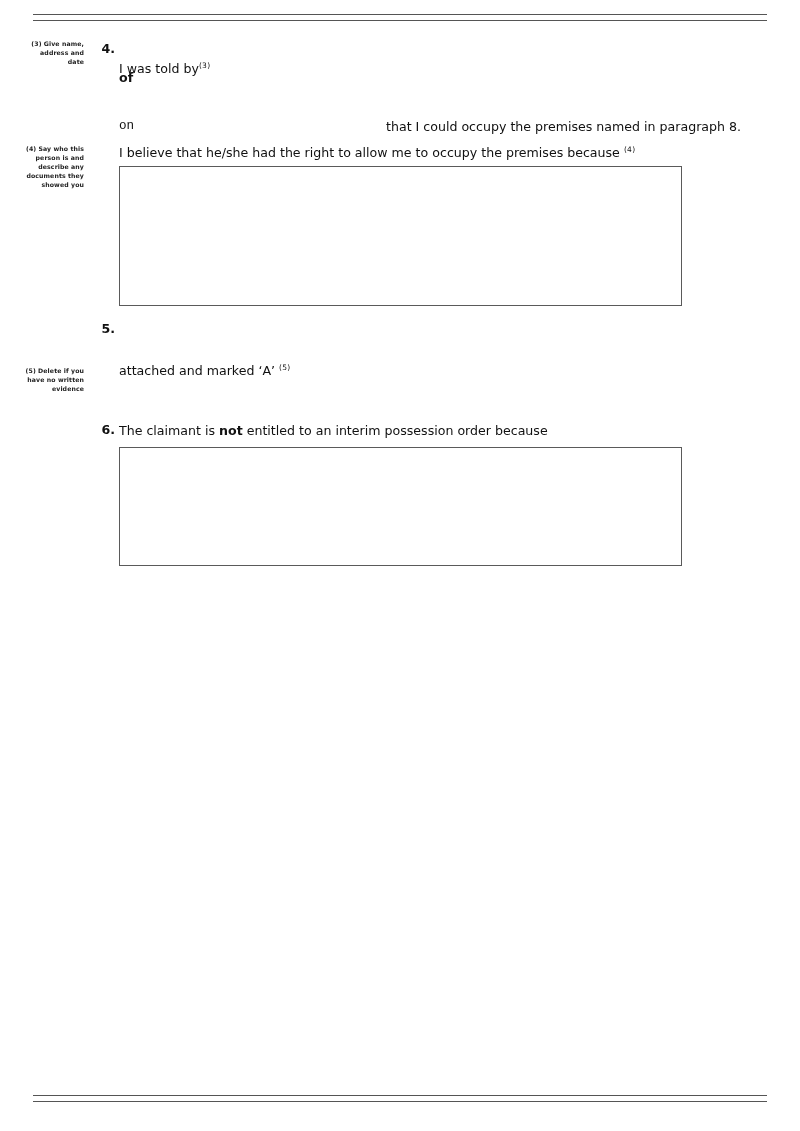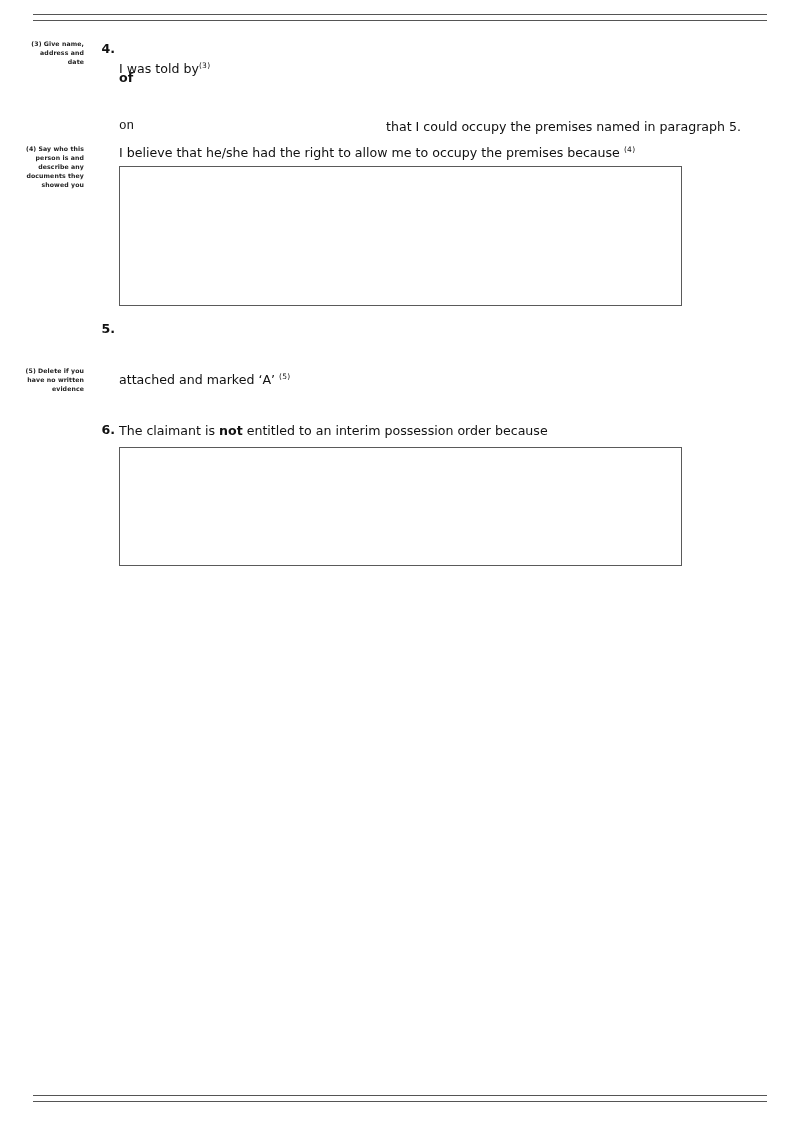--- a/index.html
+++ b/index.html
@@ -85,21 +85,21 @@
     border: 1px solid #5a5a5a;
     background: #ffffff;
   }
   .box-4 { left: 119px; top: 166px; width: 561px; height: 138px; }
   .box-6 { left: 119px; top: 447px; width: 561px; height: 117px; }
 
   
   .p5-num { left: 93px; top: 321px; }
   .p5-line1 { left: 119px; top: 321px; }
   .p5-line2 { left: 386px; top: 346px; }
-  .p5-line3 { left: 119px; top: 371px; }
+  .p5-line3 { left: 119px; top: 362px; }
 
   
   .p6-num { left: 93px; top: 422px; }
   .p6-line1 { left: 119px; top: 422px; text-align: right; }
 </style>
 </head>
 <body>
 
 <div class="page">
 
@@ -109,21 +109,21 @@
   <div class="margin-note note-3">(3) Give name, address and date</div>
   <div class="margin-note note-4">(4) Say who this person is and describe any documents they showed you</div>
   <div class="margin-note note-5">(5) Delete if you have no written evidence</div>
 
   <div class="item-num p4-num">4.</div>
   <div class="item-body p4-line1">
     <span>I was told by</span><span class="sup">(3)</span>
   </div>
   <div class="item-body p4-line2">of</div>
   <div class="item-body p4-line3a">on</div>
-  <div class="item-body p4-line3b">that I could occupy the premises named in paragraph 5.</div>
+  <div class="item-body p4-line3b">that I could occupy the premises named in paragraph 8.</div>
   <div class="item-body p4-line4">
     <span>I believe that he/she had the right to allow me to occupy the premises because</span> <span class="sup">(4)</span>
   </div>
   <div class="answer-box box-4"></div>
 
   <div class="item-num p5-num">5.</div>
   <div class="item-body p5-line3">
     <span>attached and marked ‘A’</span> <span class="sup">(5)</span>
   </div>
 

